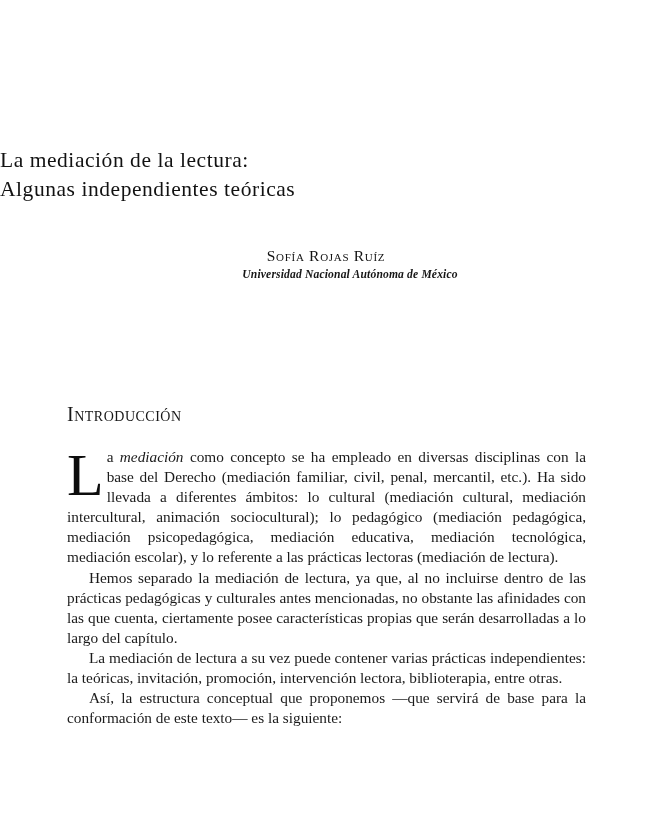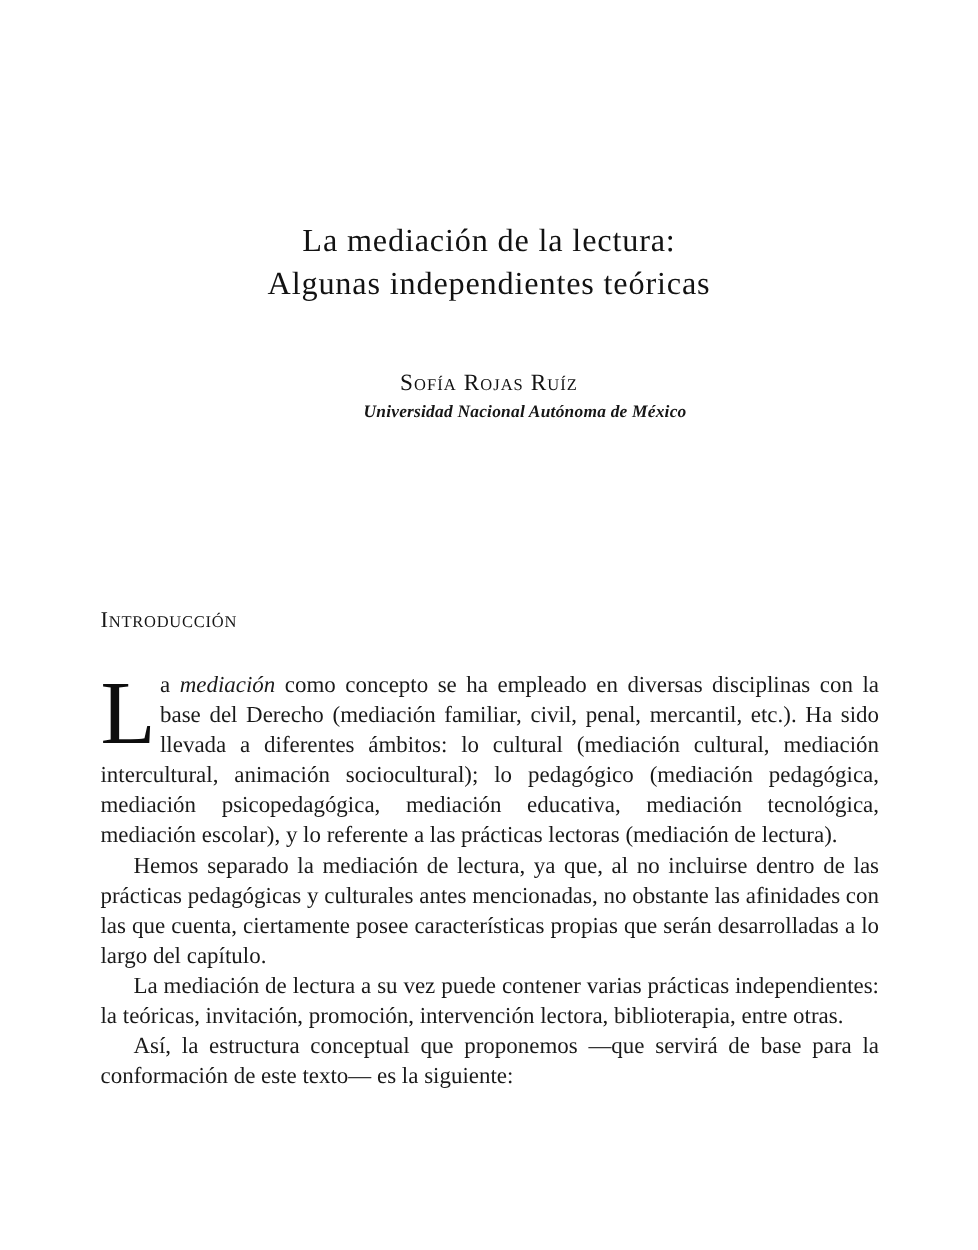--- a/index.html
+++ b/index.html
@@ -18,21 +18,21 @@
     color: #1a1a1a;
     -webkit-font-smoothing: antialiased;
   }
 
   
   .title-block {
     position: absolute;
     left: 0;
     top: 146px;
     width: 652px;
-    text-align: center;
+    text-align: left;
   }
   .title-line {
     font-size: 21.5px;
     line-height: 29px;
     letter-spacing: 0.55px;
     color: #121212;
     white-space: nowrap;
   }
 
   
@@ -59,21 +59,21 @@
     color: #161616;
     margin-top: 1px;
     margin-left: 48px;
   }
 
   
   .section-heading {
     position: absolute;
     left: 67px;
     top: 403px;
-    font-size: 15px;
+    font-size: 20px;
     line-height: 22px;
     font-variant: small-caps;
     letter-spacing: 0.5px;
     color: #161616;
   }
 
   
   .body-text {
     position: absolute;
     left: 67px;

